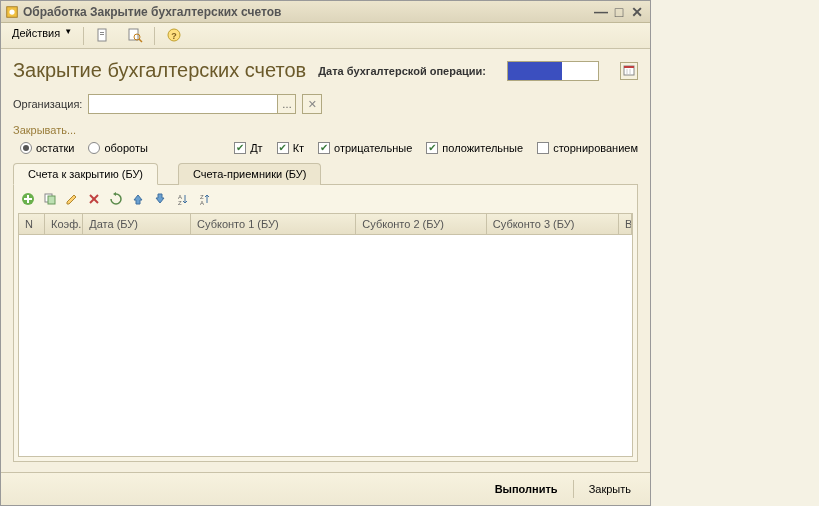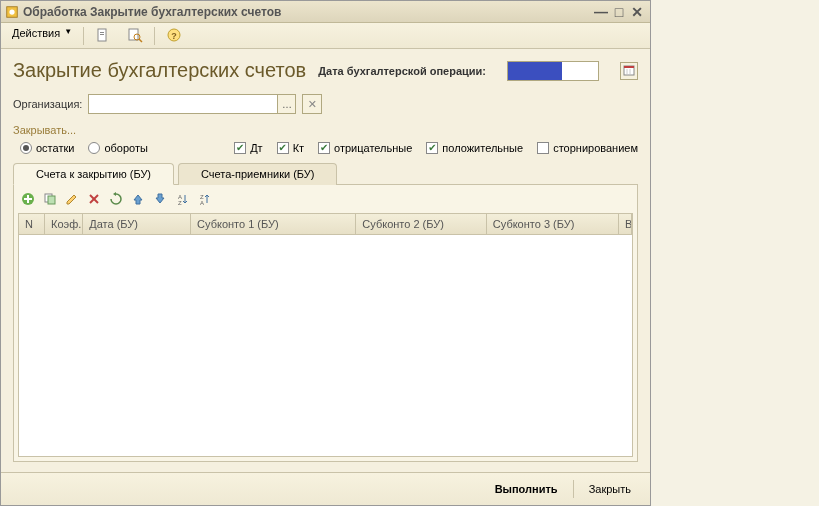--- a/index.html
+++ b/index.html
@@ -28,21 +28,21 @@
 .clear-btn { width: 20px; height: 20px; border: 1px solid #b0a880; background: #f7f2df; display: flex; align-items: center; justify-content: center; cursor: pointer; color: #888; }
 .section-label { color: #9a7d3a; font-weight: normal; margin-bottom: 6px; }
 .checks-row { display: flex; align-items: center; margin-bottom: 8px; padding-left: 7px; }
 .radio-group { display: flex; gap: 14px; }
 .radio-item, .check-item { display: flex; align-items: center; gap: 4px; cursor: pointer; }
 .radio-circle { width: 12px; height: 12px; border: 1px solid #888; border-radius: 50%; background: #fff; display: flex; align-items: center; justify-content: center; }
 .radio-dot { width: 6px; height: 6px; background: #555; border-radius: 50%; }
 .checks-right { display: flex; gap: 14px; margin-left: auto; }
 .checkbox { width: 12px; height: 12px; border: 1px solid #888; background: #fff; display: flex; align-items: center; justify-content: center; font-size: 10px; color: #3a7a3a; line-height: 1; }
 .tabs { display: flex; border-bottom: 1px solid #c9c2a8; }
-.tab { padding: 4px 22px; border: 1px solid #c9c2a8; border-bottom: none; border-radius: 4px 4px 0 0; margin-right: 4px; background: #ede6cf; cursor: pointer; position: relative; top: 1px; }
+.tab { padding: 4px 14px; border: 1px solid #c9c2a8; border-bottom: none; border-radius: 4px 4px 0 0; margin-right: 20px; background: #ede6cf; cursor: pointer; position: relative; top: 1px; }
 .tab.active { background: #f9f5e6; border-bottom: 1px solid #f9f5e6; }
 .tab-body { flex: 1; border: 1px solid #c9c2a8; border-top: none; background: #f9f5e6; display: flex; flex-direction: column; padding: 4px; }
 .grid-toolbar { display: flex; align-items: center; gap: 2px; height: 22px; margin-bottom: 2px; }
 .gt-btn { width: 20px; height: 20px; display: flex; align-items: center; justify-content: center; cursor: pointer; border: 1px solid transparent; border-radius: 2px; }
 .grid { flex: 1; border: 1px solid #c9c2a8; background: #fff; display: flex; flex-direction: column; }
 .grid-header { display: flex; background: linear-gradient(to bottom, #f3eed9, #e7e0c7); border-bottom: 1px solid #c9c2a8; }
 .gh-cell { padding: 4px 6px; border-right: 1px solid #c9c2a8; color: #555; white-space: nowrap; overflow: hidden; }
 .grid-body { flex: 1; }
 .footer { height: 28px; border-top: 1px solid #c9c2a8; display: flex; align-items: center; justify-content: flex-end; padding: 16px 8px; gap: 4px; background: linear-gradient(to bottom, #f7f2df, #efe9d3); }
 .ft-btn { padding: 3px 10px; border: 1px solid transparent; border-radius: 2px; cursor: pointer; }

